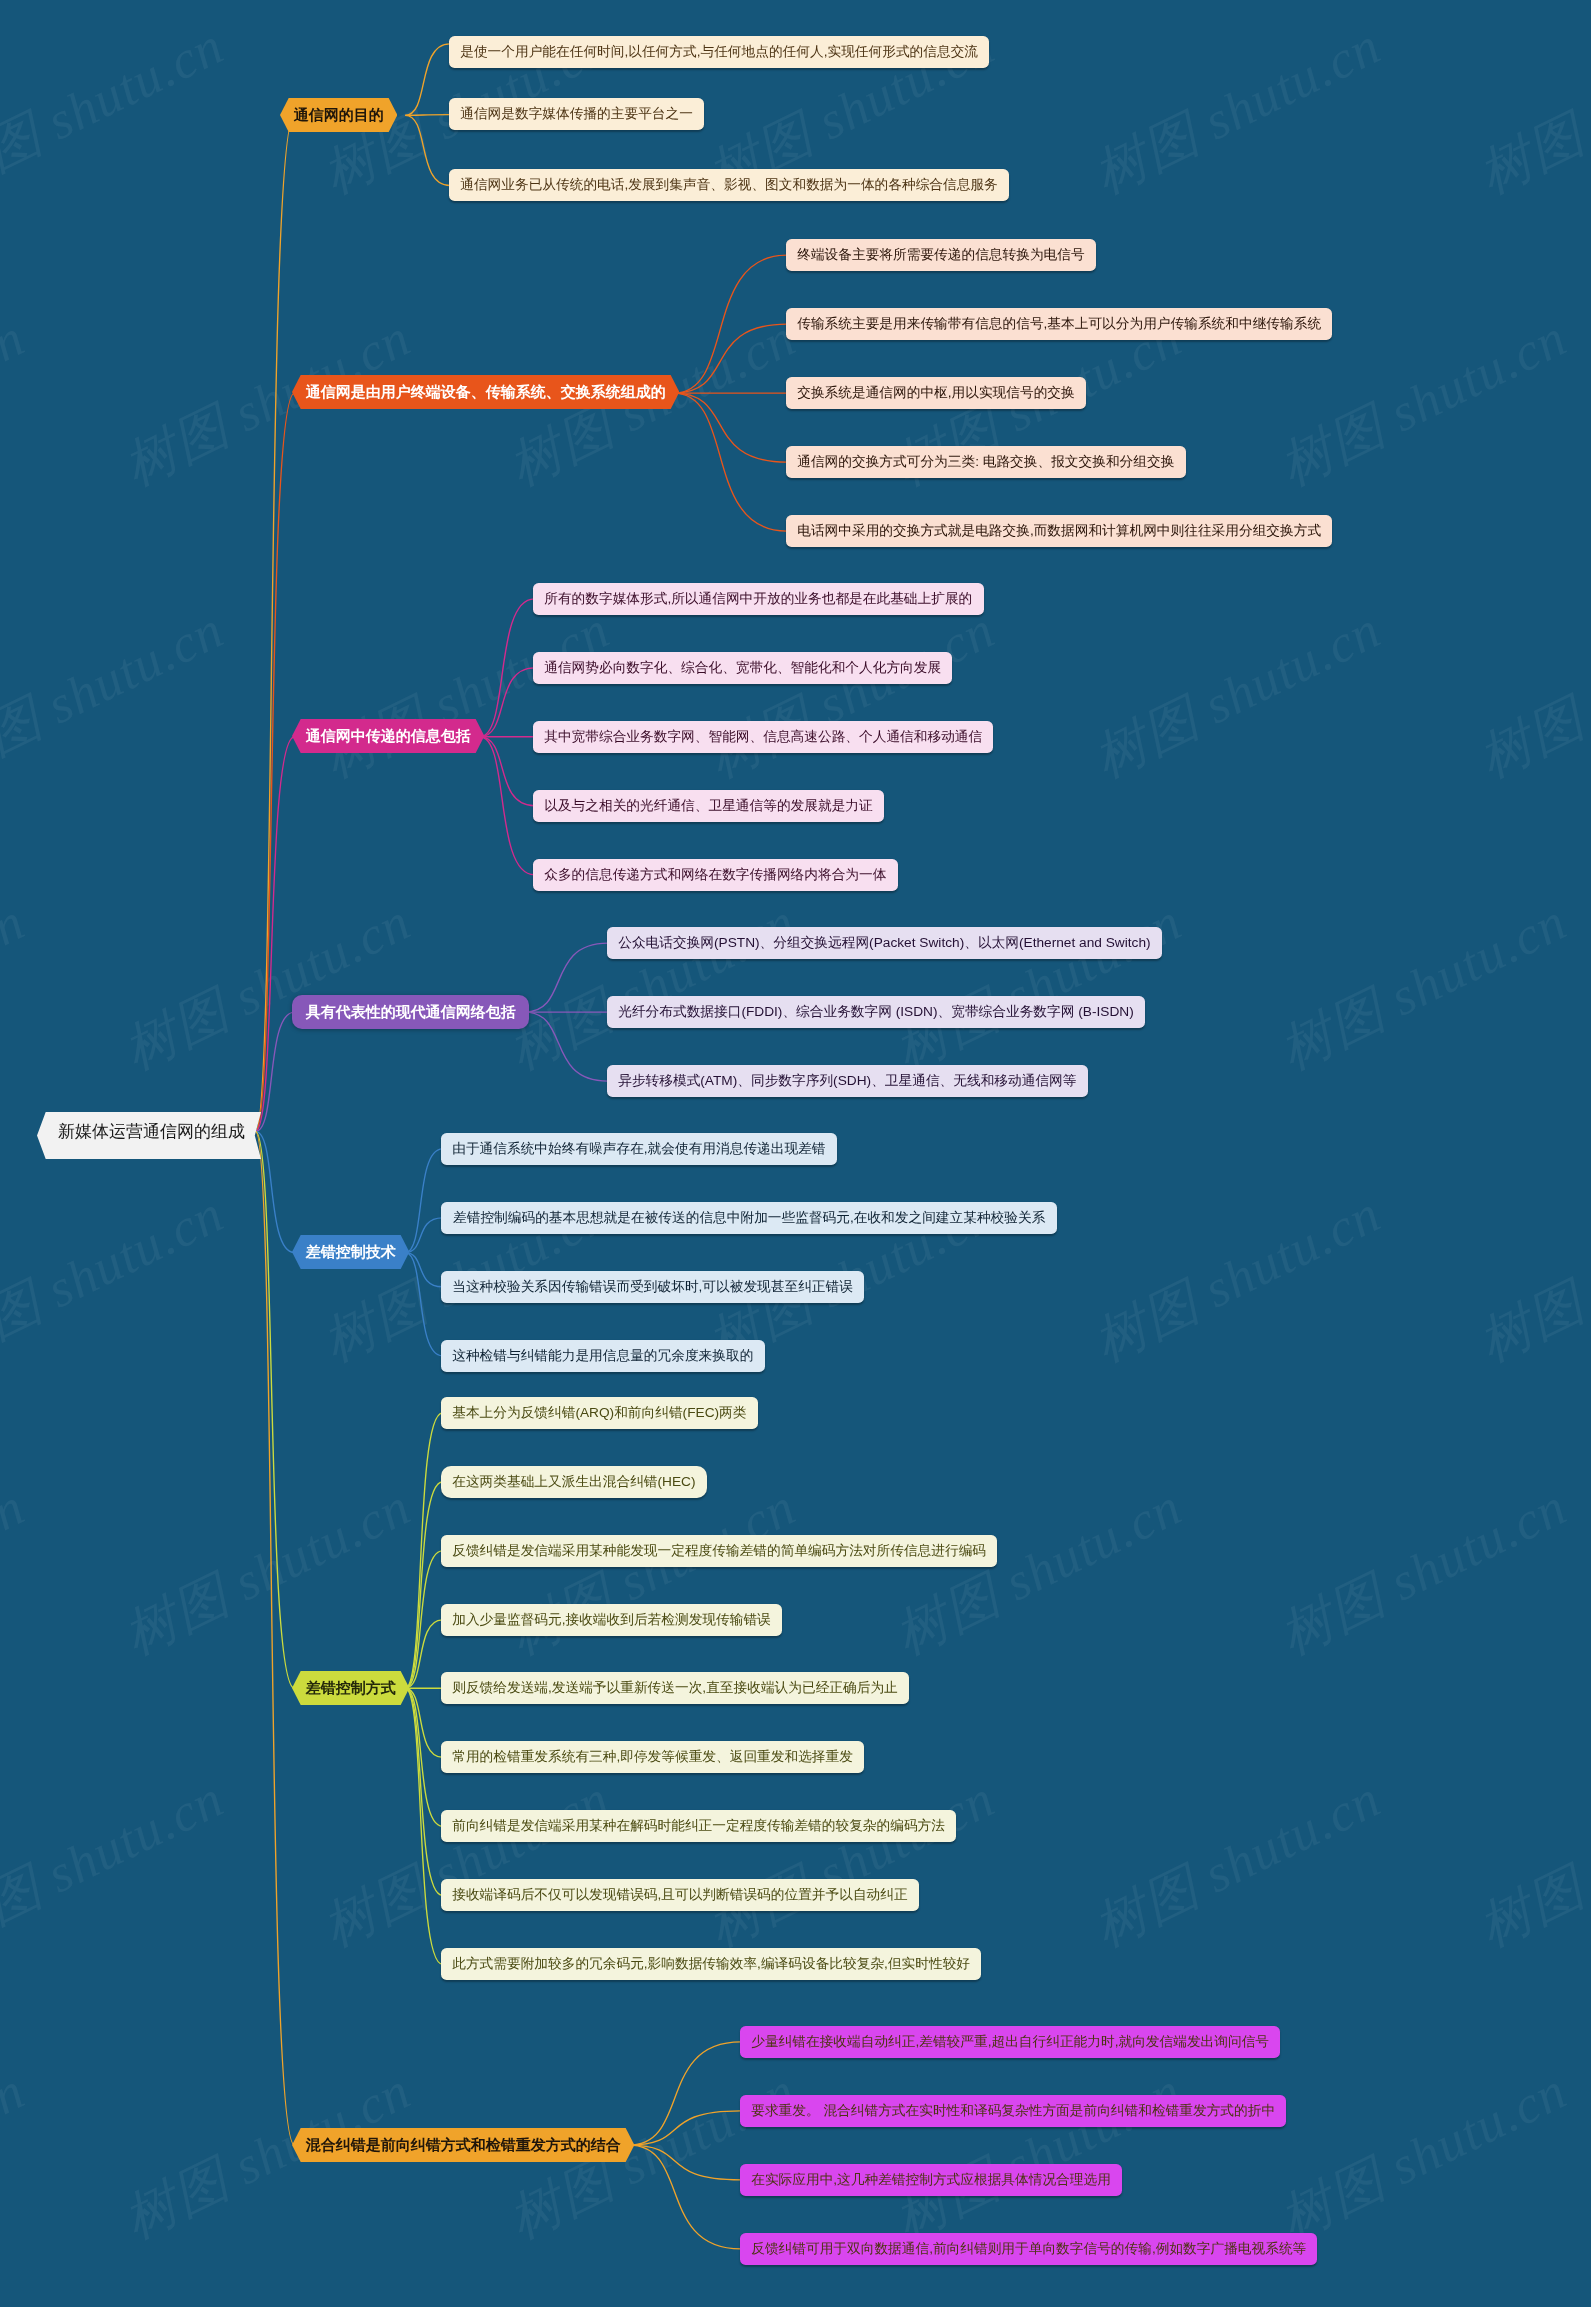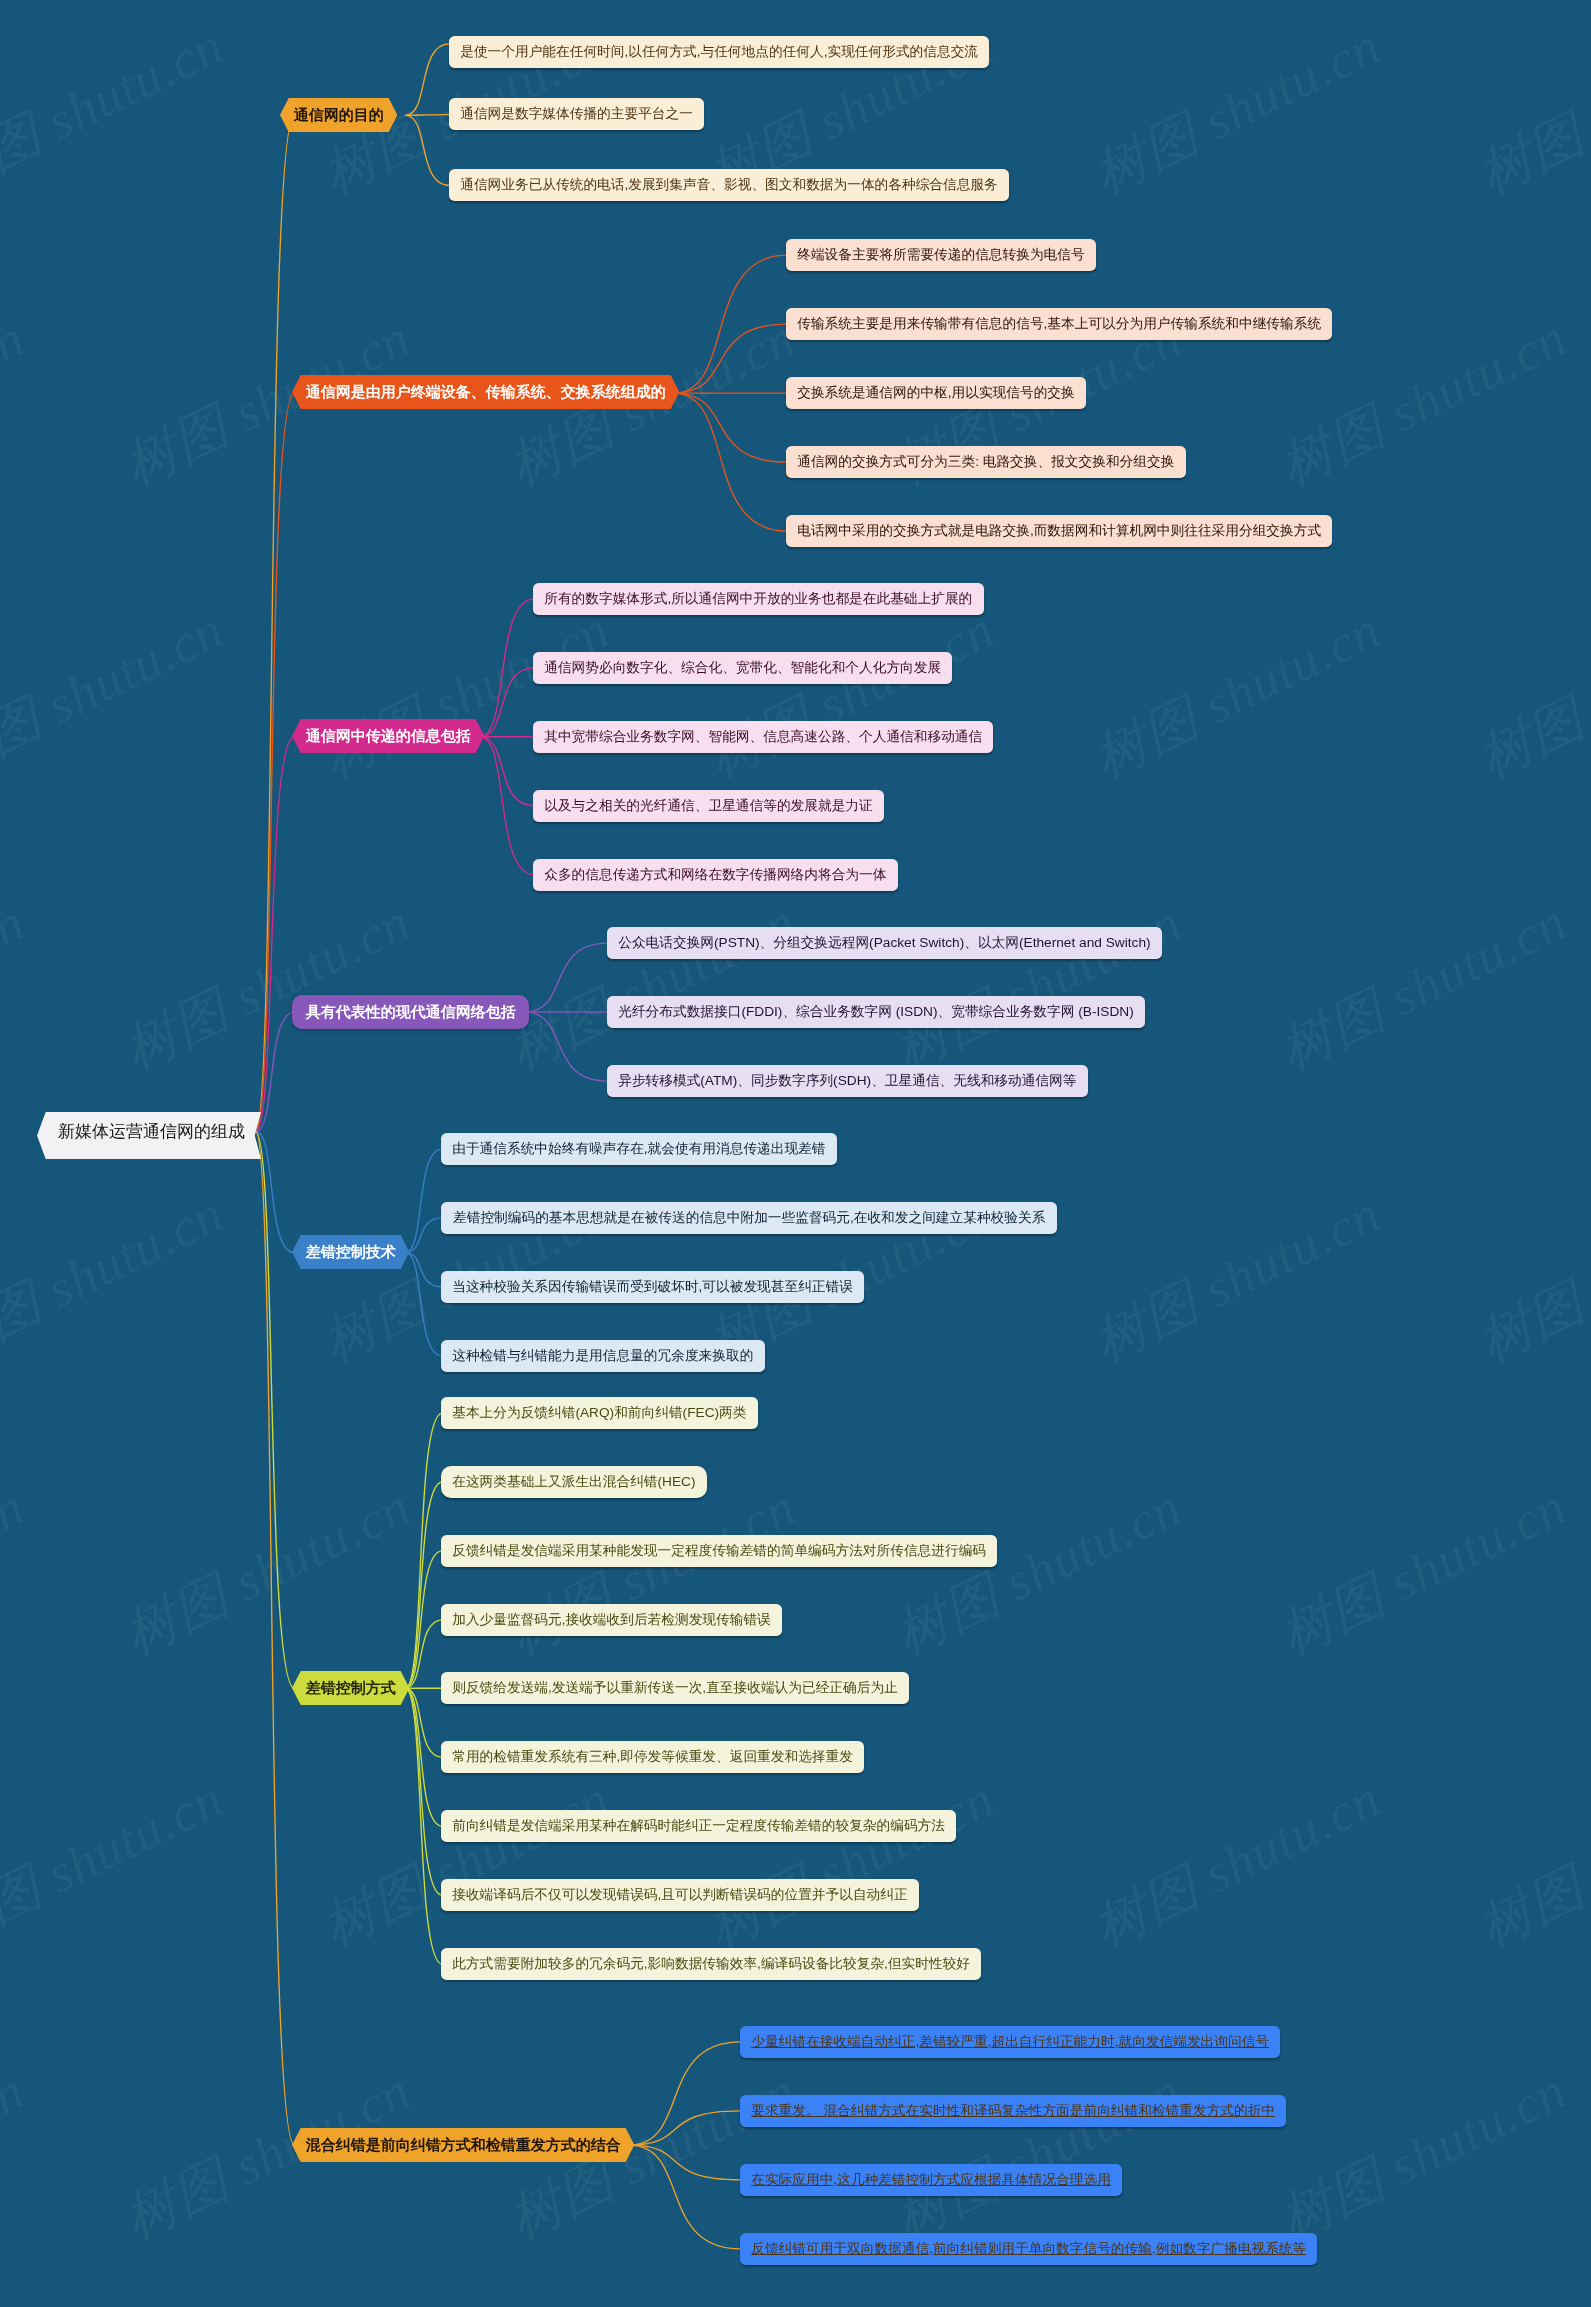--- a/index.html
+++ b/index.html
@@ -63,21 +63,21 @@
   .c2 .leaf{background:#fbe0d2;color:#2a1409;}
   .c3 .branch{background:#d32a8d;}
   .c3 .leaf{background:#f8dff0;color:#3a0c28;}
   .c4 .branch{background:#8758b9;}
   .c4 .leaf{background:#e6dff1;color:#241034;}
   .c5 .branch{background:#3a80c8;}
   .c5 .leaf{background:#dce9f4;color:#0e2233;}
   .c6 .branch{background:#ccdb3d;color:#23280a;}
   .c6 .leaf{background:#f4f4dd;color:#4a4a12;}
   .c7 .branch{background:#f0a32a;color:#20160a;}
-  .c7 .leaf{background:#3b82f6;color:#4d3414;text-decoration:underline;}
+  .c7 .leaf{background:#d946ef;color:#4d3414;}
 </style>
 </head>
 <body>
 
 <div id="watermarks">
     <div class="wm" style="left: -75px; top: 75px;">树图 shutu.cn</div>
     <div class="wm" style="left: 311px; top: 75px;">树图 shutu.cn</div>
     <div class="wm" style="left: 696px; top: 75px;">树图 shutu.cn</div>
     <div class="wm" style="left: 1082px; top: 75px;">树图 shutu.cn</div>
     <div class="wm" style="left: 1467px; top: 75px;">树图 shutu.cn</div>

